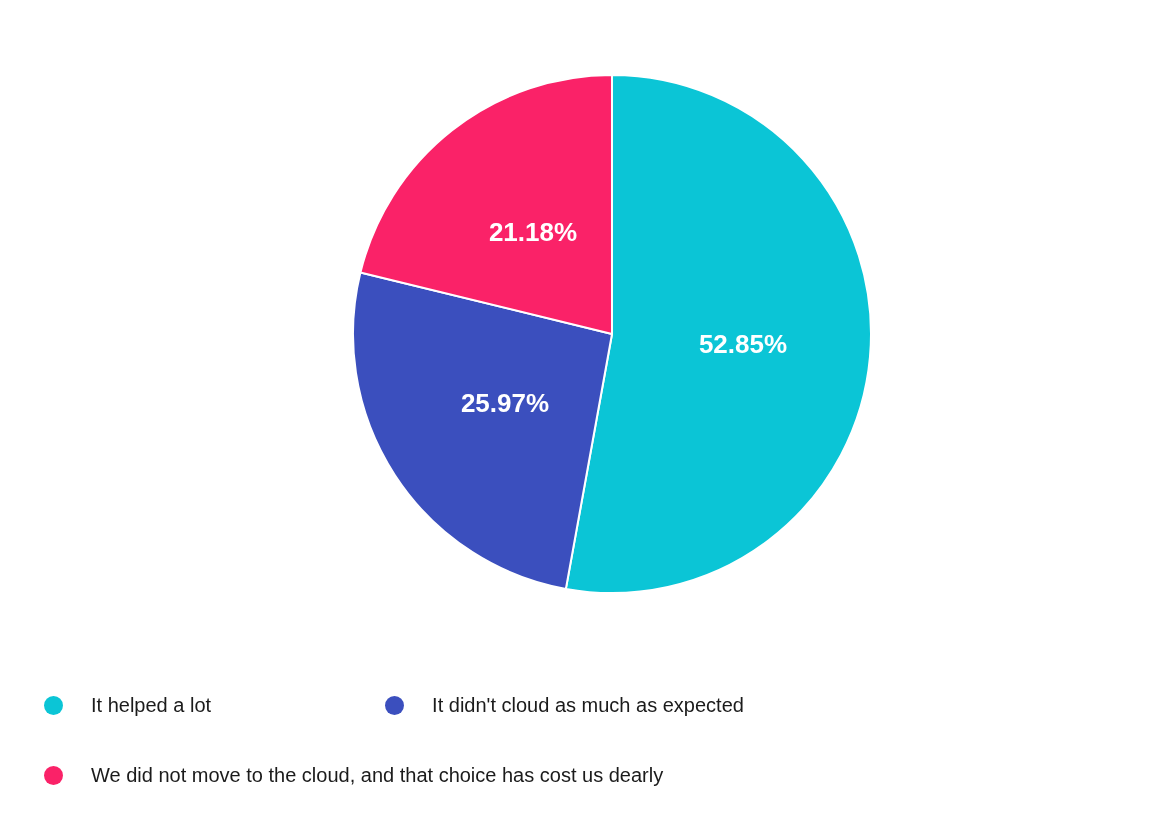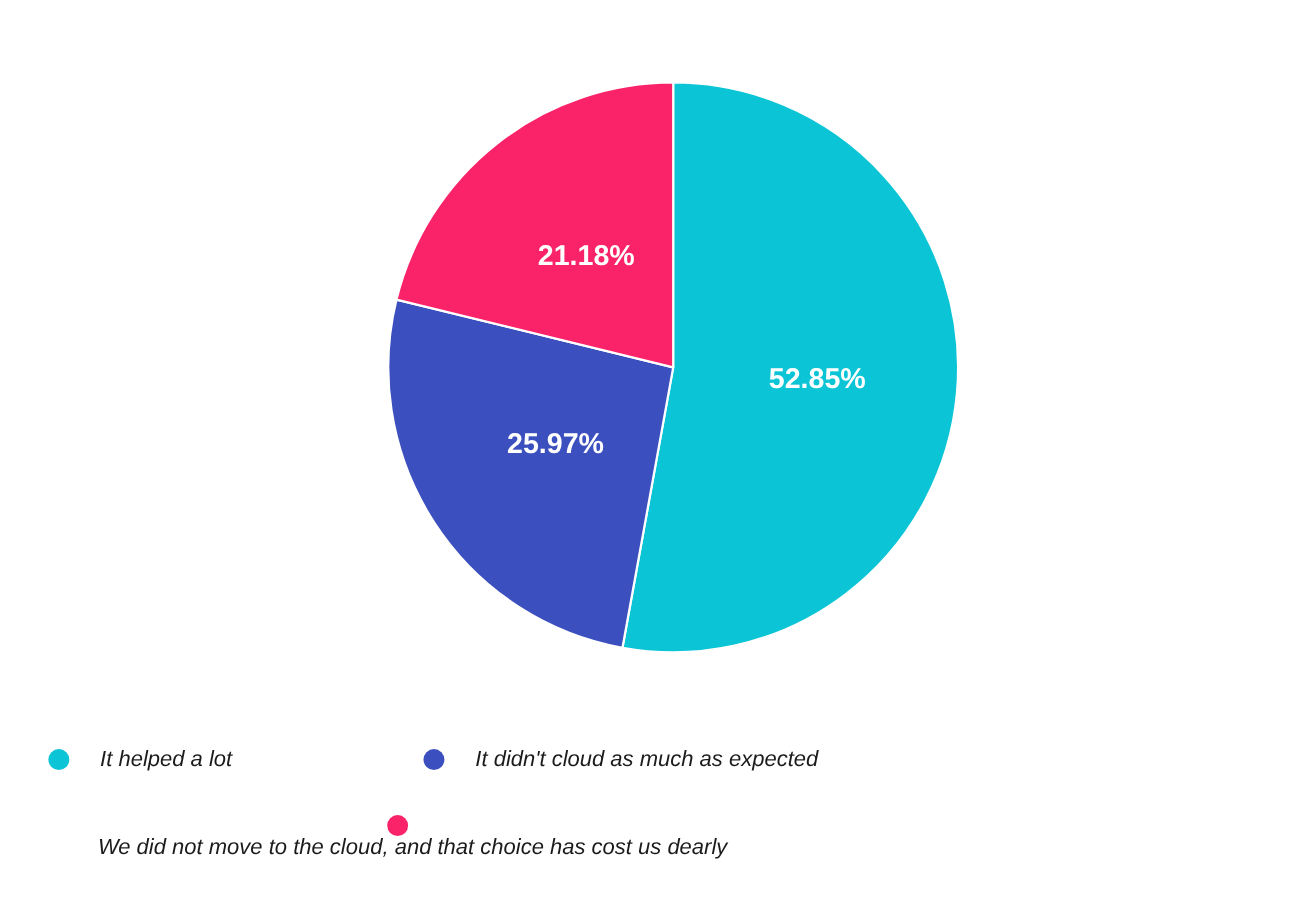--- a/index.html
+++ b/index.html
@@ -55,34 +55,33 @@
 
   
   .legend {
     position: absolute;
     left: 40px;
     top: 665px;
     width: 1100px;
   }
   .legend-row {
     display: flex;
-    align-items: center;
+    align-items: flex-end;
     height: 50px;
-    font-style: italic;
   }
   .legend-row.row-2 {
     margin-top: 20px;
   }
   .legend-item {
     display: flex;
     align-items: center;
   }
   .legend-item.item-0 { margin-left: 4px; }
   .legend-item.item-1 { margin-left: 174px; }
-  .legend-item.item-2 { margin-left: 21px; flex-direction: column; }
+  .legend-item.item-2 { margin-left: 4px; }
 
   .legend-dot {
     width: 19px;
     height: 19px;
     border-radius: 50%;
     flex: 0 0 auto;
   }
   .legend-label {
     margin-left: 28px;
     font-family: "Liberation Sans", sans-serif;

